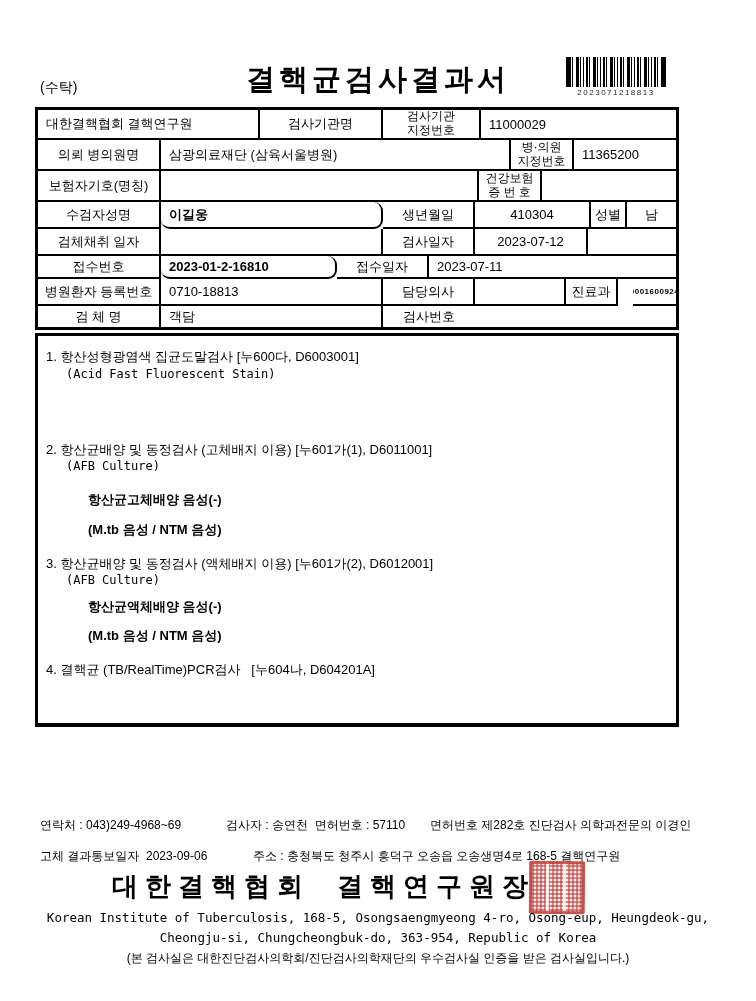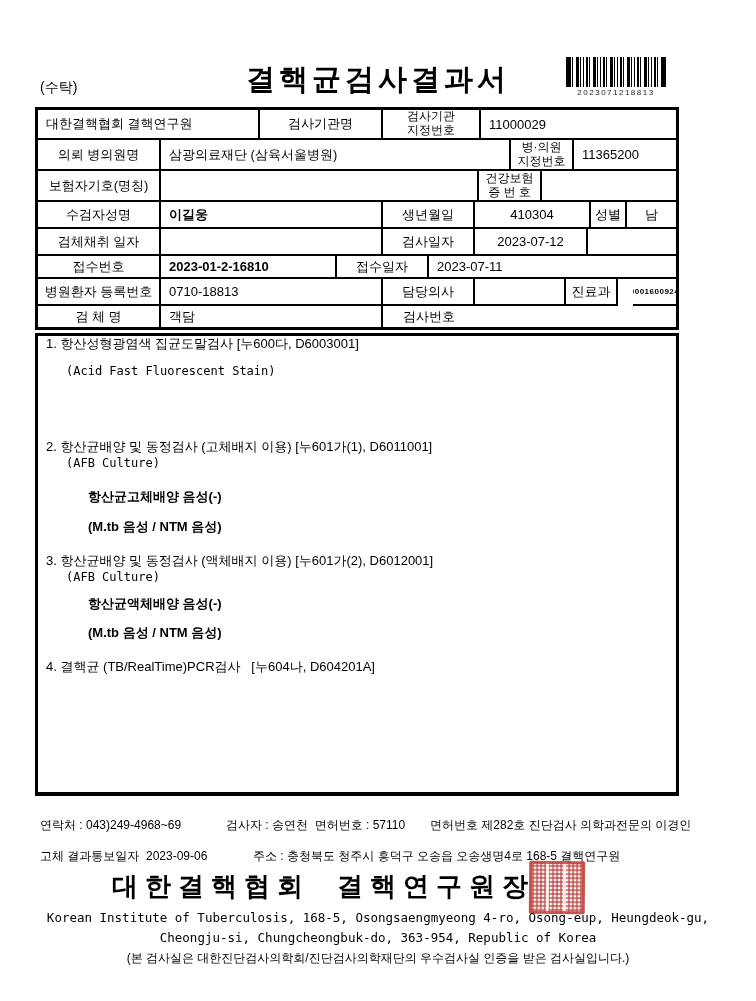--- a/index.html
+++ b/index.html
@@ -29,35 +29,36 @@
   .info-table{position:absolute;left:35px;top:107px;width:644px;border:3px solid #000;box-sizing:border-box;}
   .tr{display:flex;}
   .td{
     border-right:2px solid #000;border-bottom:2px solid #000;
     box-sizing:border-box;display:flex;align-items:center;justify-content:center;
     font-size:13px;overflow:hidden;
   }
   .td:last-child{border-right:0;}
   .tr:last-child .td{border-bottom:0;}
   .left{justify-content:flex-start;padding-left:8px;}
-  .b{font-weight:bold;}
+  .b{font-weight:bold;border-radius:9px;}
   .two{font-size:12px;line-height:1.15;white-space:pre-line;text-align:center;}
   .tiny{font-size:8px;letter-spacing:.5px;font-weight:bold;margin-left:15px;}
   .h30{height:30px}.h31{height:31px}.h27{height:27px}.h23{height:23px}.h21{height:21px}
   
   .results-box{
-    position:absolute;left:35px;top:333px;width:644px;height:463px;
+    position:absolute;left:35px;top:333px;width:644px;height:394px;
     border:3px solid #000;border-bottom-width:4px;box-sizing:border-box;
+    padding-top:13px;
   }
   .res-line{font-size:13px;line-height:16px;white-space:pre-wrap;}
   .num-line{margin-left:8px;}
   .sub-line{margin-left:28px;font-family:"DejaVu Sans Mono","Liberation Mono",monospace;font-size:12px;}
   .res-bold{margin-left:50px;font-weight:bold;}
   .mt60{margin-top:60px}.mt9{margin-top:18px}.mt14{margin-top:14px}
-  .mt18{margin-top:18px}.mt11{margin-top:11px}.mt13{margin-top:13px}.mt1{margin-top:11px}
+  .mt18{margin-top:18px}.mt11{margin-top:11px}.mt13{margin-top:13px}.mt1{margin-top:1px}
   
   .f-line{position:absolute;font-size:12px;white-space:pre-wrap;}
   .org-name{
     position:absolute;left:112px;top:869px;
     font-family:"Liberation Serif","DejaVu Serif",serif;
     font-size:26px;font-weight:bold;letter-spacing:7px;white-space:pre-wrap;
   }
   .eng{
     position:absolute;left:0;width:756px;text-align:center;
     font-family:"DejaVu Sans Mono","Liberation Mono",monospace;font-size:12.5px;

